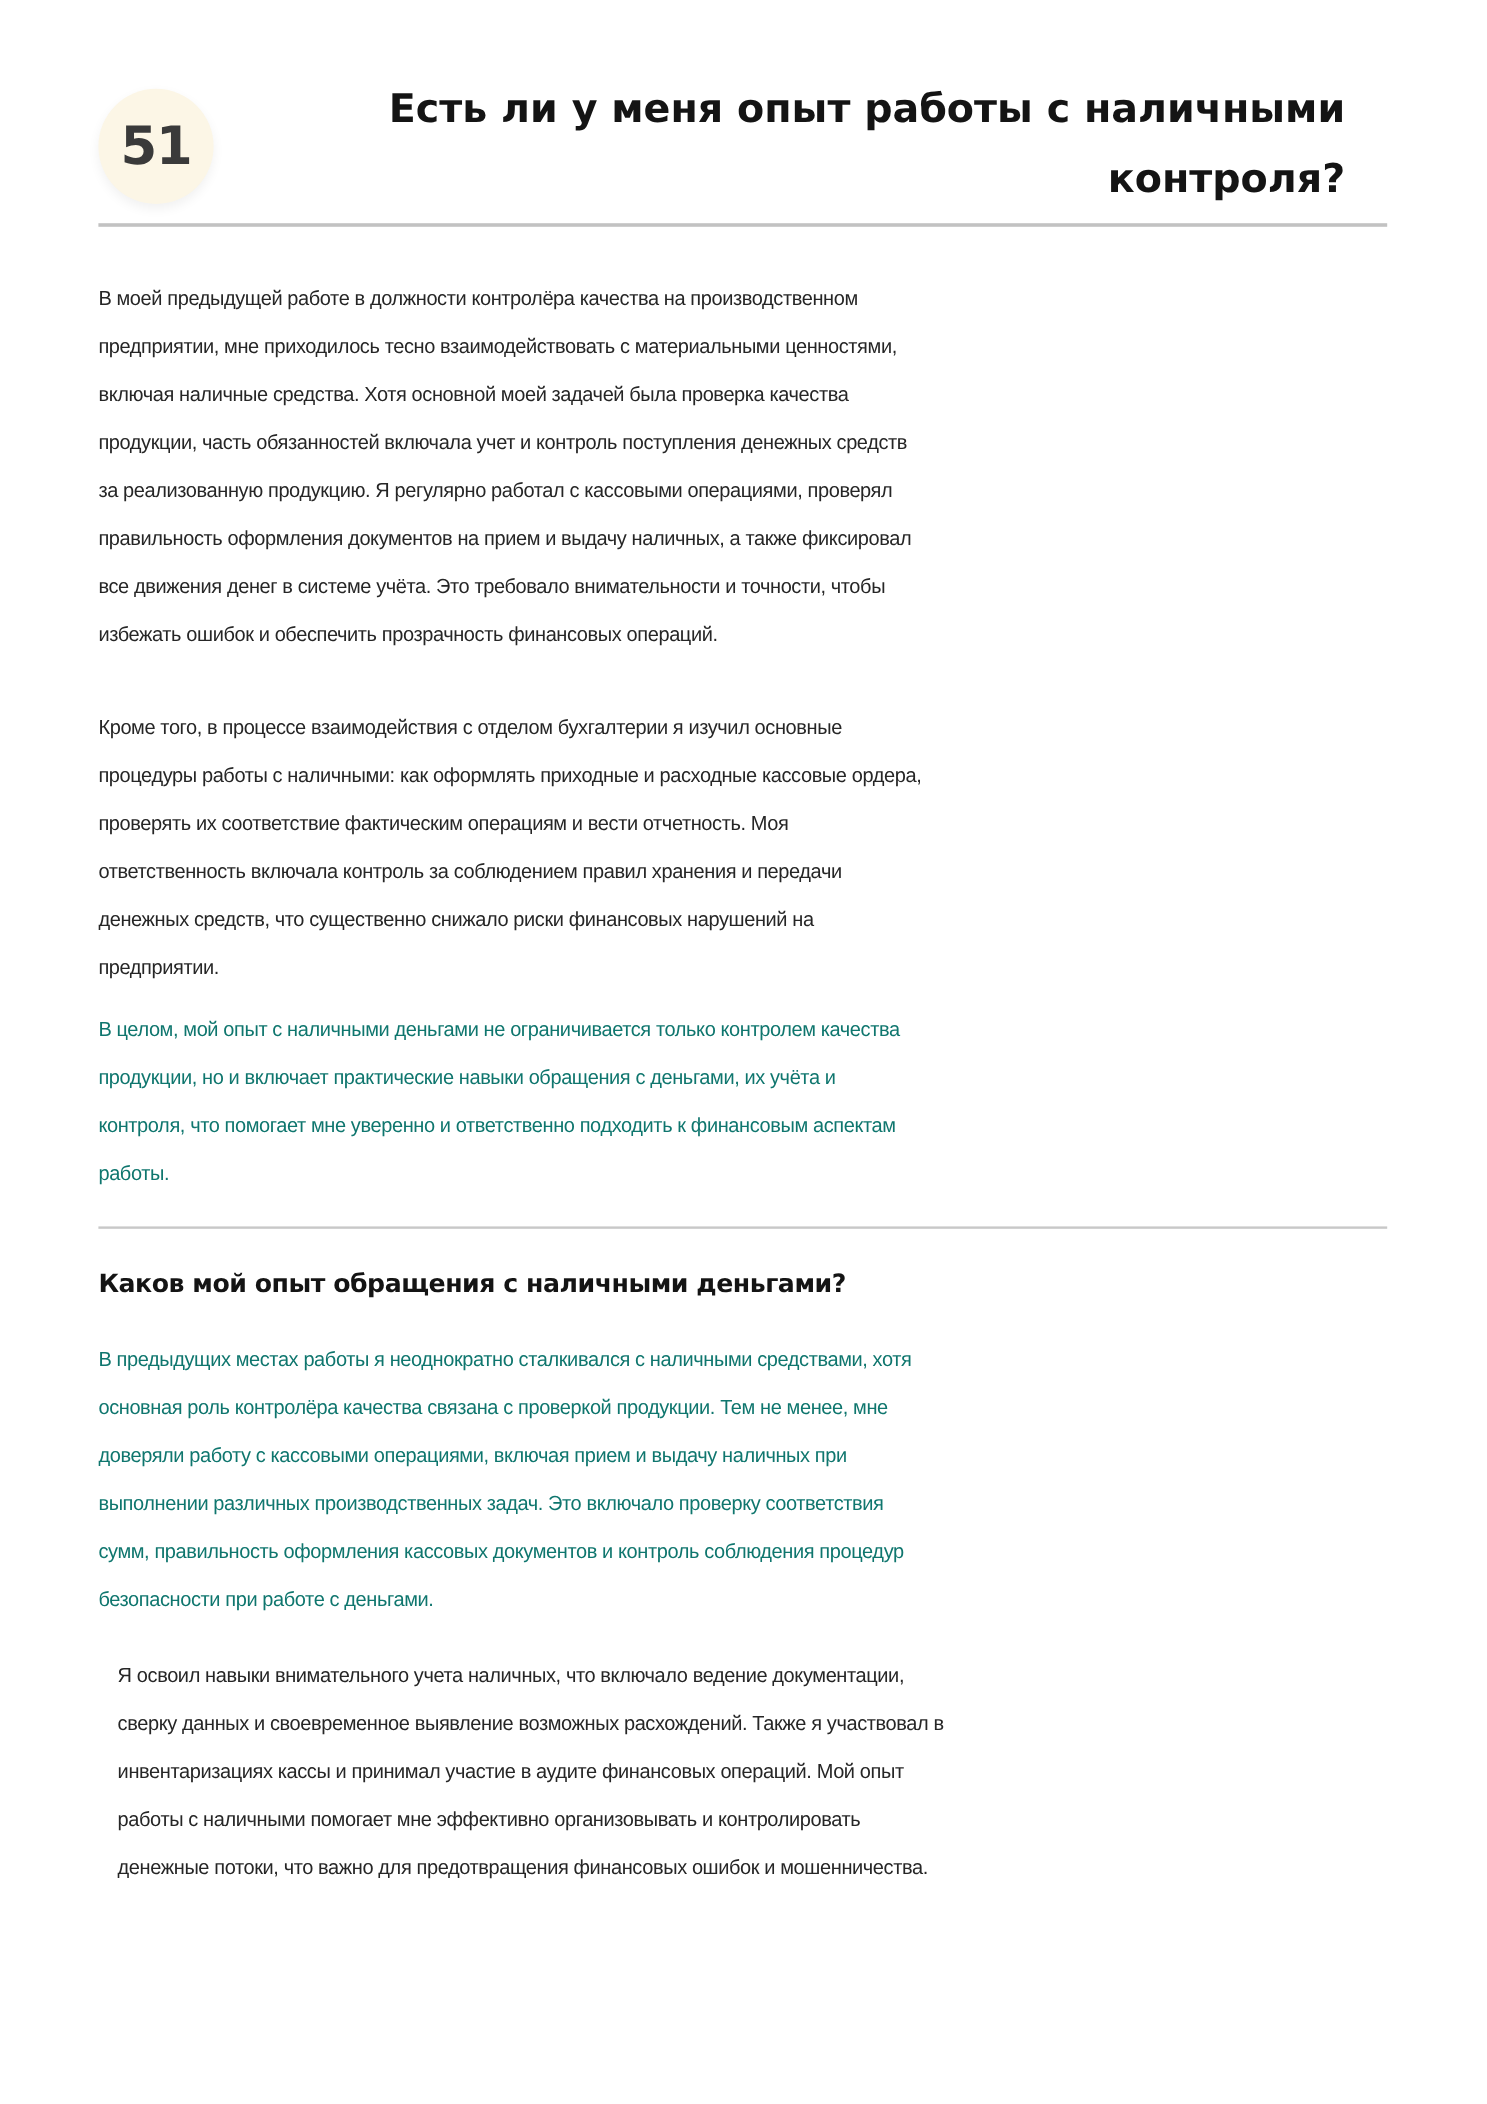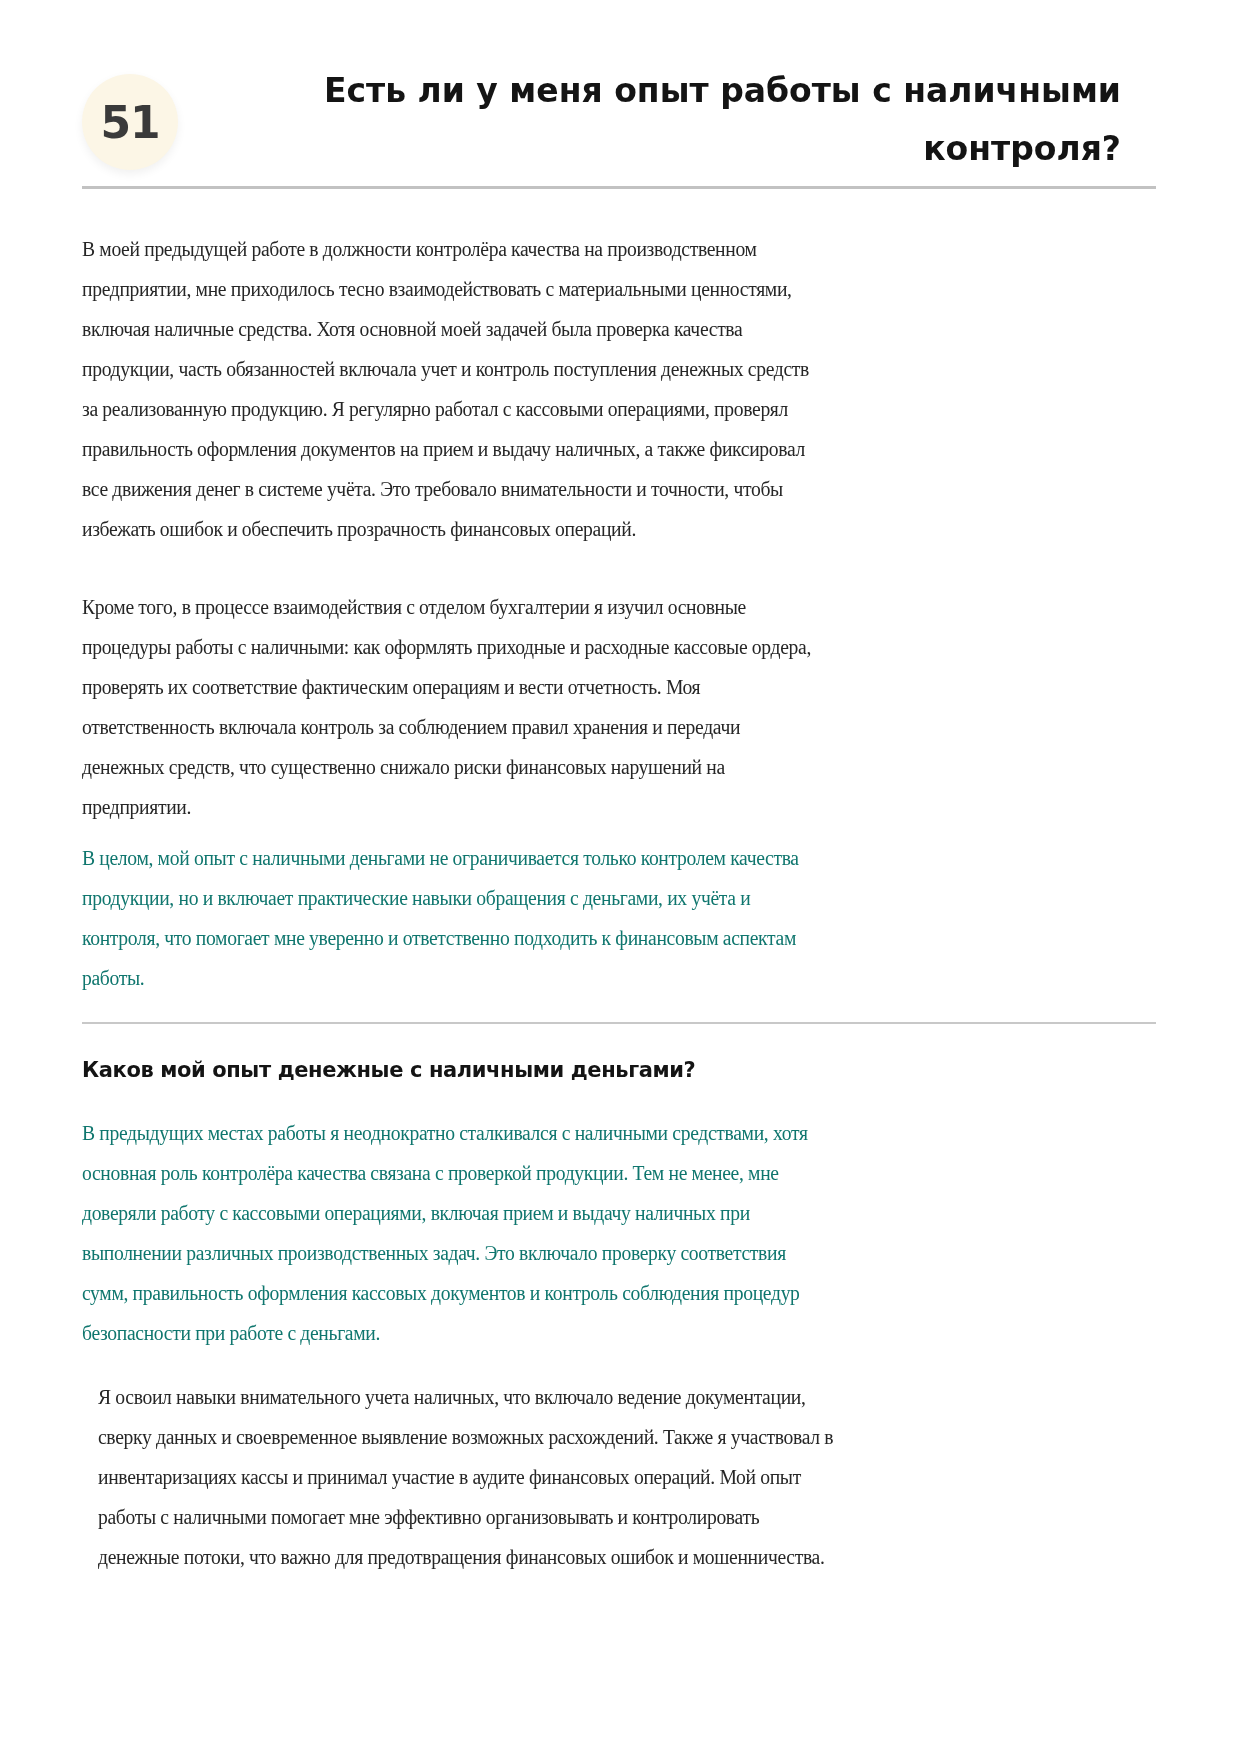--- a/index.html
+++ b/index.html
@@ -78,22 +78,22 @@
       width: 1074px;
       height: 2px;
       background: #c8c8c8;
     }
     
     .para {
       position: absolute;
       left: 82px;
       width: 1100px;
       margin: 0;
-      font-family: Liberation Serif, serif;
-      font-size: 20px;
+      font-family: Liberation Sans, sans-serif;
+      font-size: 17px;
       line-height: 40px;
       color: #262626;
       letter-spacing: -0.35px;
     }
     .para span { display: block; white-space: nowrap; }
     .p1 { top: 229px; }
     .p2 { top: 587px; }
     .p3 { top: 838px; }
     .subheading {
       position: absolute;
@@ -151,21 +151,21 @@
 
   <p class="para p3" style="color: #0f766e;">
     <span style="transform-origin: left center; transform: scaleX(0.9818);">В целом, мой опыт с наличными деньгами не ограничивается только контролем качества</span>
     <span style="transform-origin: left center; transform: scaleX(0.9818);">продукции, но и включает практические навыки обращения с деньгами, их учёта и</span>
     <span style="transform-origin: left center; transform: scaleX(0.9818);">контроля, что помогает мне уверенно и ответственно подходить к финансовым аспектам</span>
     <span style="transform-origin: left center; transform: scaleX(0.9818);">работы.</span>
   </p>
 
   <div class="sep-mid"></div>
 
-  <h2 class="subheading">Каков мой опыт денежные с наличными деньгами?</h2>
+  <h2 class="subheading">Каков мой опыт обращения с наличными деньгами?</h2>
 
   <p class="para p4" style="color: #0f766e;">
     <span style="transform-origin: left center; transform: scaleX(0.9818);">В предыдущих местах работы я неоднократно сталкивался с наличными средствами, хотя</span>
     <span style="transform-origin: left center; transform: scaleX(0.9818);">основная роль контролёра качества связана с проверкой продукции. Тем не менее, мне</span>
     <span style="transform-origin: left center; transform: scaleX(0.9818);">доверяли работу с кассовыми операциями, включая прием и выдачу наличных при</span>
     <span style="transform-origin: left center; transform: scaleX(0.9818);">выполнении различных производственных задач. Это включало проверку соответствия</span>
     <span style="transform-origin: left center; transform: scaleX(0.9818);">сумм, правильность оформления кассовых документов и контроль соблюдения процедур</span>
     <span style="transform-origin: left center; transform: scaleX(0.9818);">безопасности при работе с деньгами.</span>
   </p>
 

